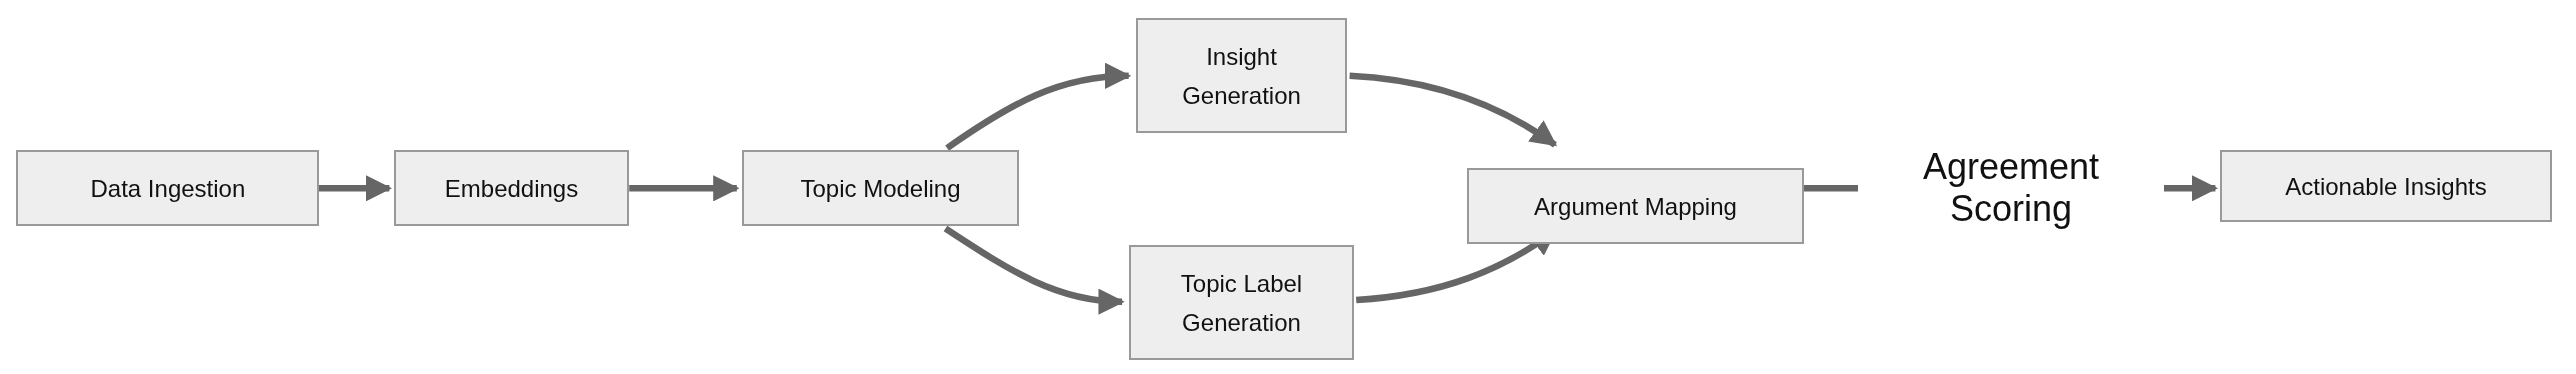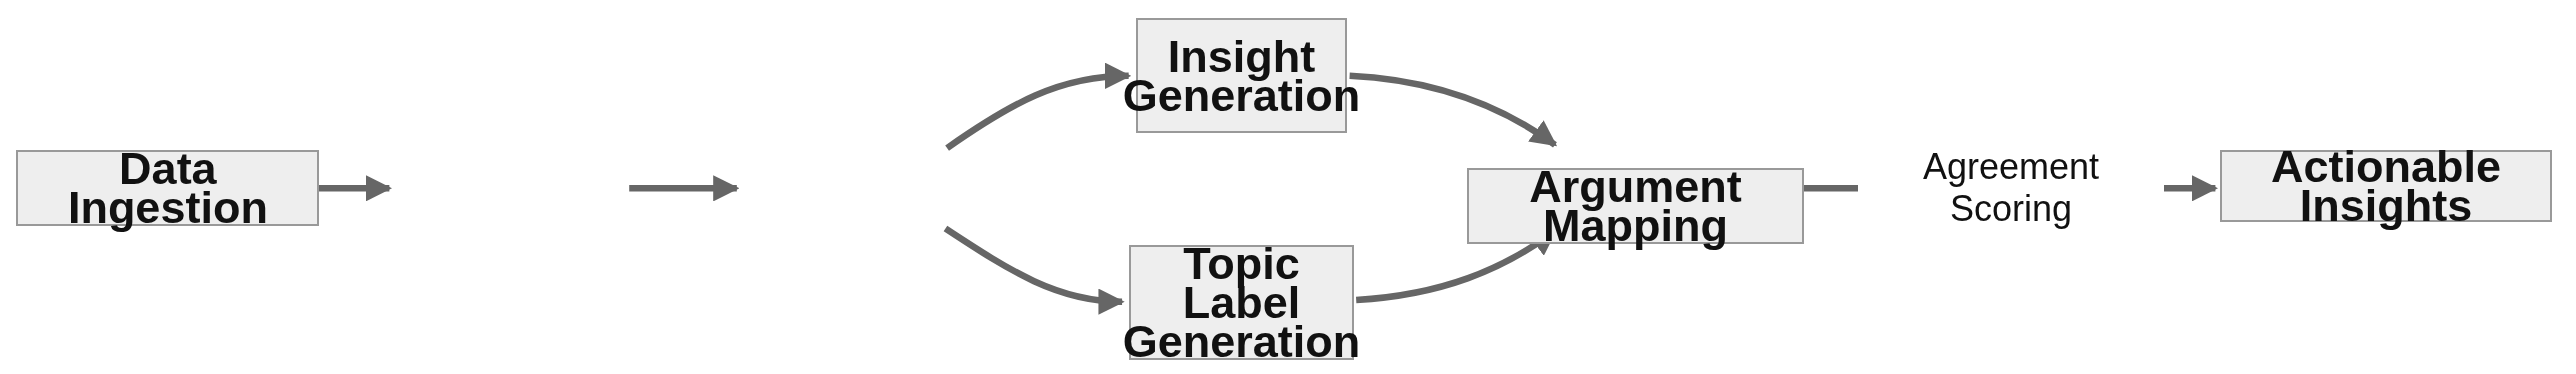--- a/index.html
+++ b/index.html
@@ -32,24 +32,23 @@
     box-sizing: border-box;
     background: #eeeeee;
     border: 2.5px solid #999999;
     display: flex;
     align-items: center;
     justify-content: center;
     text-align: center;
   }
   .node .label {
     white-space: pre-line;
-    font-size: 45px;
+    font-size: 24px;
     line-height: 39px;
     color: #111111;
-    font-weight: bold;
   }
   .edge-label {
     position: absolute;
     display: flex;
     align-items: center;
     justify-content: center;
     text-align: center;
     font-size: 36px;
     color: #111111;
     background: #ffffff;
@@ -90,21 +89,27 @@
 
     <path class="edge" d="M 2196,229 L 2262,229" stroke="#666666"></path>
 
     <path class="edge" marker-end="url(#arrow)" d="M 2634,229 L 2697,229" stroke="#666666"></path>
   </svg>
 
   <div class="node n-data-ingestion">
     <span class="label">Data Ingestion</span>
   </div>
 
+  <div class="node n-embeddings">
+    <span class="label">Embeddings</span>
+  </div>
 
+  <div class="node n-topic-modeling">
+    <span class="label">Topic Modeling</span>
+  </div>
 
   <div class="node n-insight-generation">
     <span class="label">Insight
 Generation</span>
   </div>
 
   <div class="node n-topic-label-generation">
     <span class="label">Topic Label
 Generation</span>
   </div>

